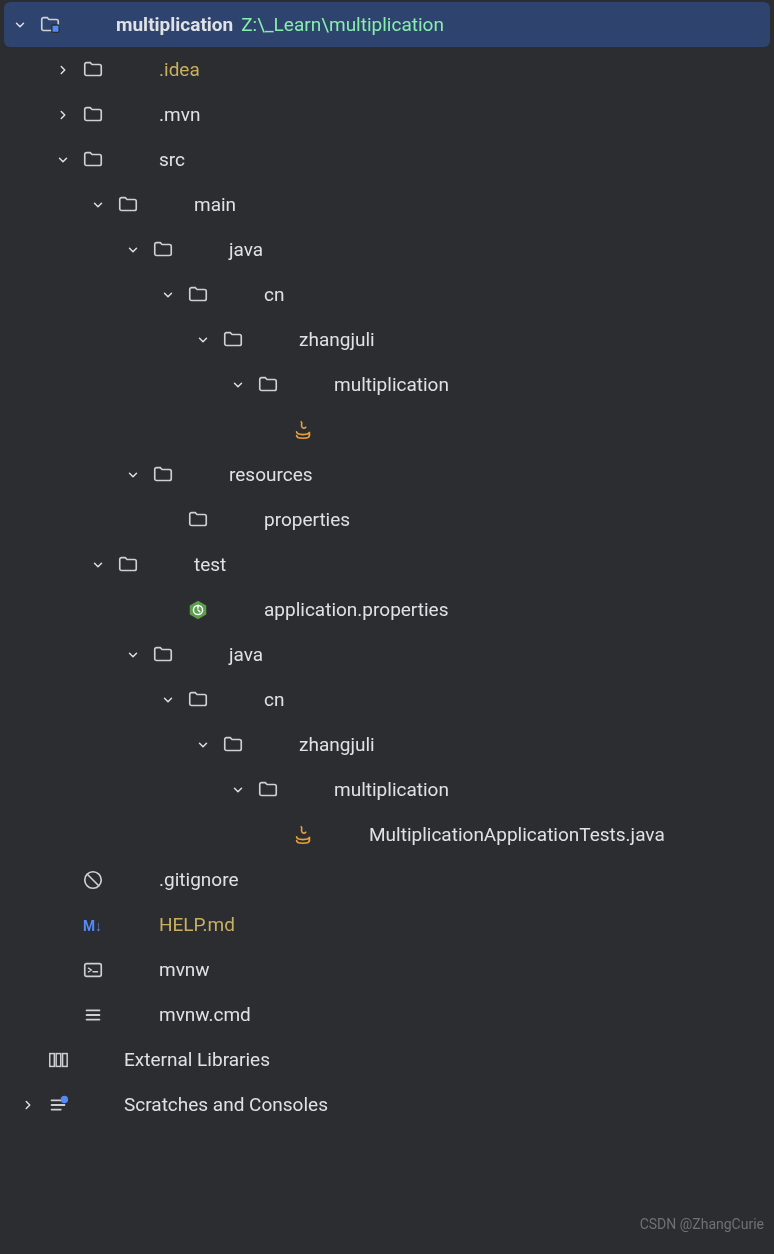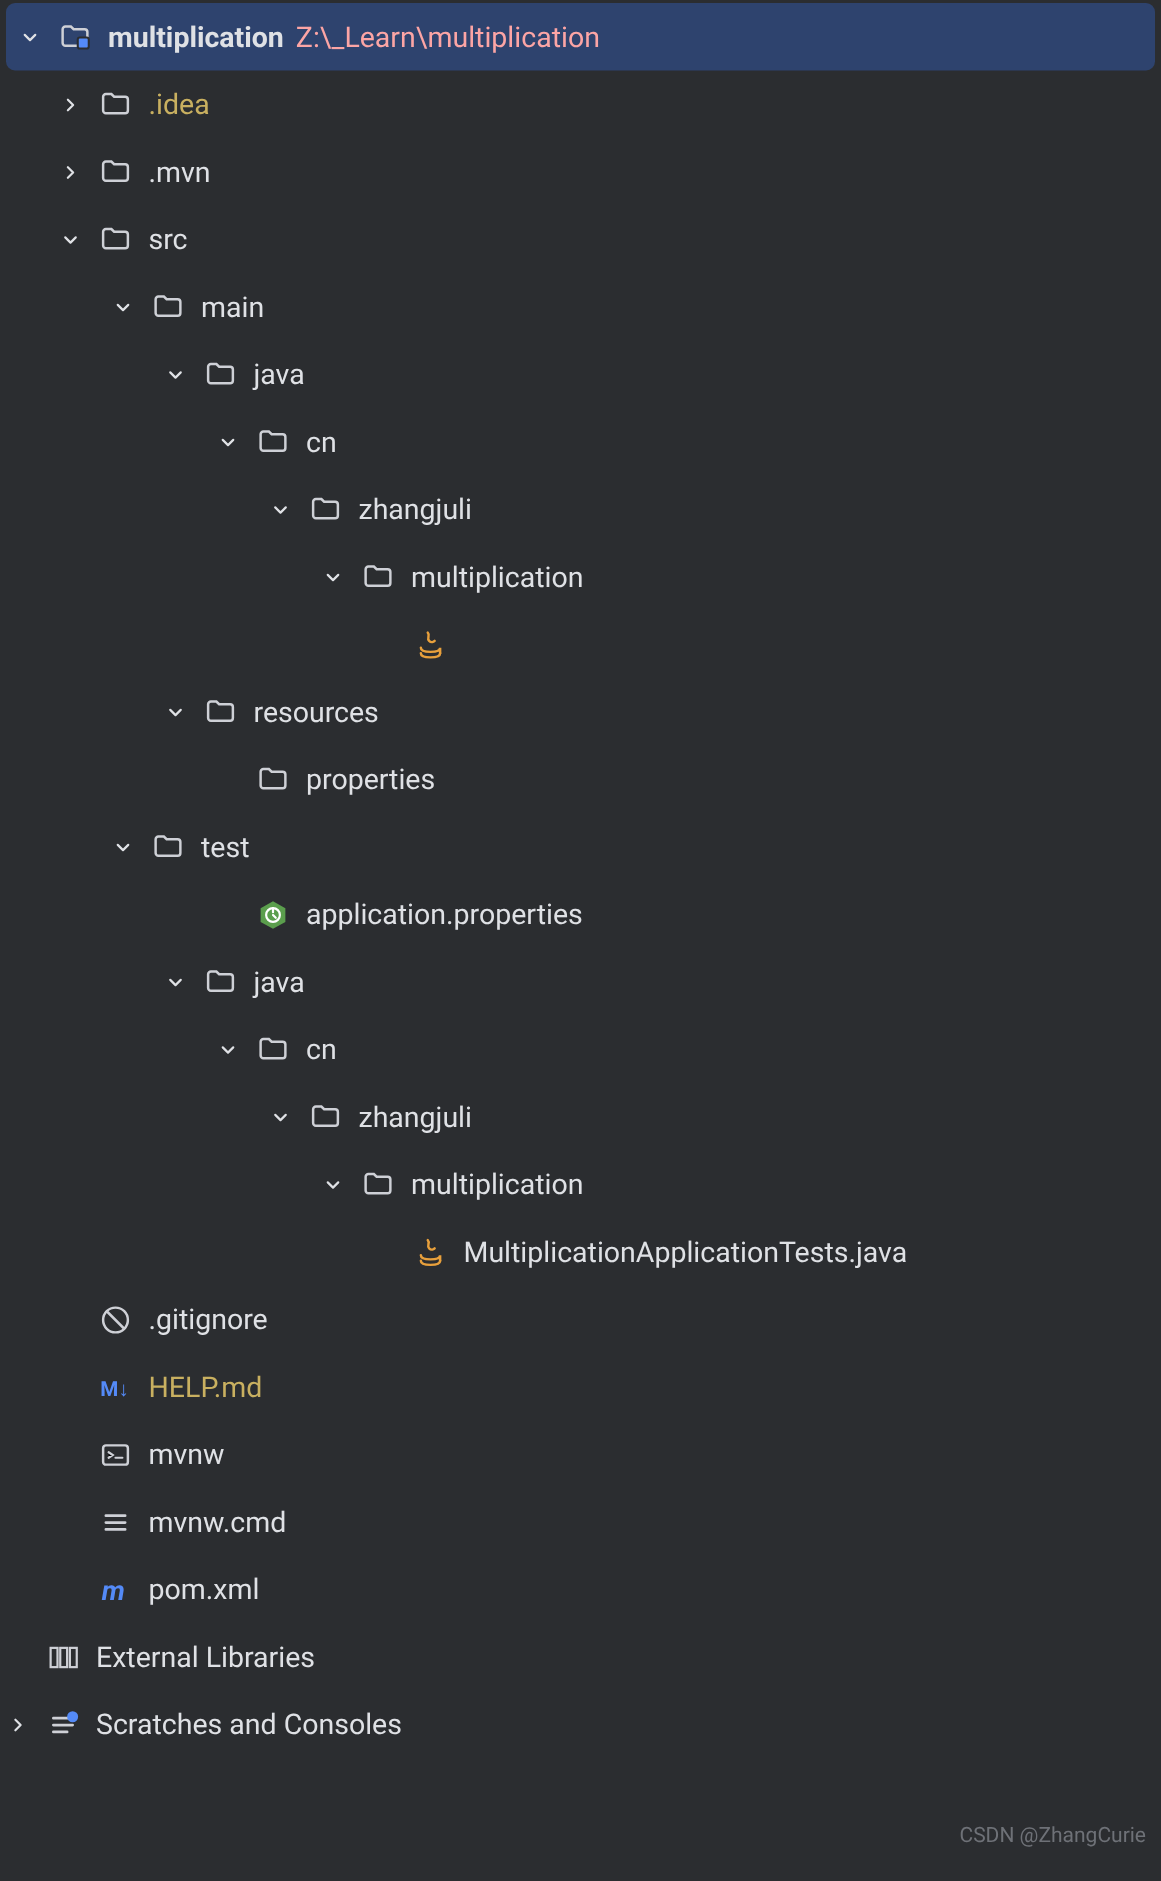--- a/index.html
+++ b/index.html
@@ -11,21 +11,21 @@
   width: 774px;
   height: 1254px;
   overflow: hidden;
   position: relative;
 }
 .tree { padding: 2px 0; }
 .row {
   display: flex;
   align-items: center;
   height: 45px;
-  padding-left: 0;
+  padding-left: 16px;
   white-space: nowrap;
   cursor: pointer;
 }
 .row.selected {
   background: #2e436e;
   border-radius: 6px;
   margin: 0 4px;
   padding-left: 4px;
 }
 .indent { display: inline-block; width: 35px; height: 1px; flex-shrink: 0; }
@@ -44,24 +44,24 @@
 .icon {
   width: 24px;
   height: 24px;
   display: inline-flex;
   align-items: center;
   justify-content: center;
   margin-right: 10px;
   flex-shrink: 0;
 }
 .icon svg { width: 22px; height: 22px; }
-.label { color: #dfe1e5; }
+.label { color: #dfe1e5; margin-left: 44px; }
 .label.yellow { color: #c9b060; }
 .label.bold { font-weight: 700; }
-.path { color: #fca5a5; margin-left: 8px; font-weight: 400; text-align: right; }
+.path { color: #86efac; margin-left: 8px; font-weight: 400; text-align: right; }
 .watermark {
   position: absolute;
   bottom: 22px;
   right: 10px;
   font-size: 14px;
   color: #6e7177;
 }
 </style>
 </head>
 <body>
@@ -510,34 +510,20 @@
         </svg>
       </span>
   <span class="icon">
         <svg>
           <use href="#textfile"></use>
         </svg>
       </span>
   <span class="label">mvnw.cmd</span>
 </div>
 
-<div class="row">
-  <span class="indent"></span>
-  <span class="chevron blank">
-        <svg>
-          <use href="#chev-right"></use>
-        </svg>
-      </span>
-  <span class="icon">
-        <svg>
-          <use href="#maven"></use>
-        </svg>
-      </span>
-  <span class="label">pom.xml</span>
-</div>
 
 <div class="row">
   <span class="chevron blank">
         <svg>
           <use href="#chev-right"></use>
         </svg>
       </span>
   <span class="icon">
         <svg>
           <use href="#lib"></use>

